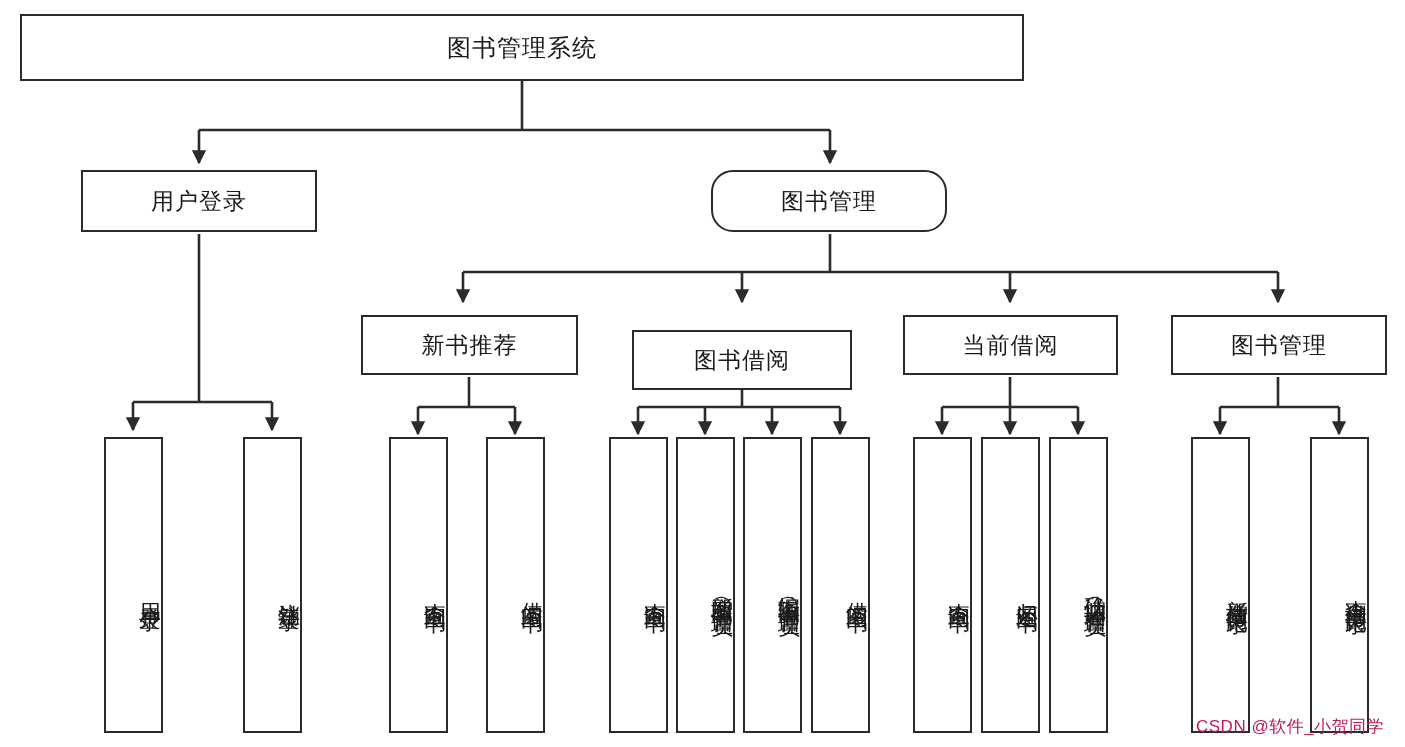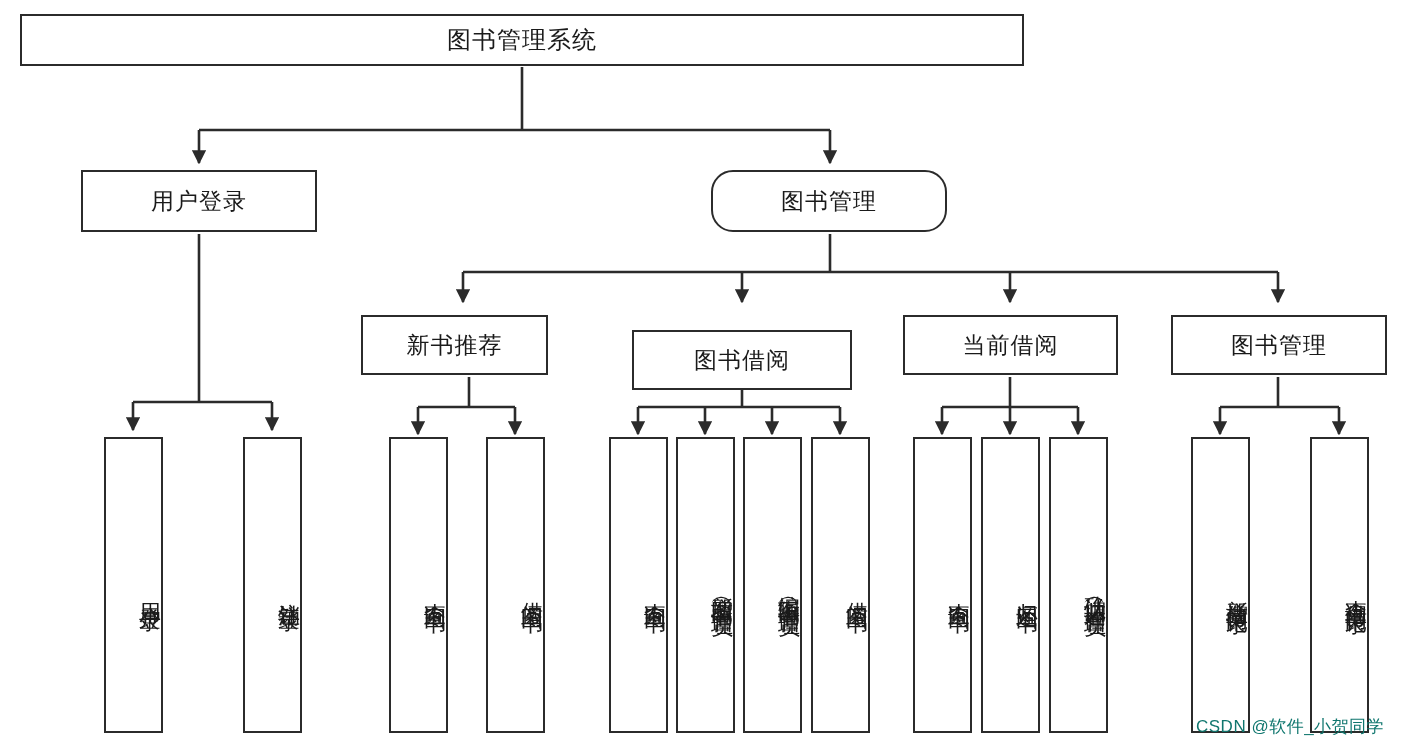--- a/index.html
+++ b/index.html
@@ -46,21 +46,21 @@
     justify-content: center;
   }
   .node.v span {
     writing-mode: vertical-rl;
     text-orientation: upright;
     display: block;
   }
   .watermark {
     position: absolute;
     font-size: 17px;
-    color: #0f766e;
+    color: #be185d;
     white-space: nowrap;
     letter-spacing: 0.5px;
     user-select: none;
   }
 </style>
 </head>
 <body>
 
 <div id="canvas">
 
@@ -107,32 +107,32 @@
       <path d="M 1010 407 L 1010 434" marker-end="url(#arrow)"></path>
       <path d="M 1078 407 L 1078 434" marker-end="url(#arrow)"></path>
 
       <path d="M 1278 377 L 1278 407"></path>
       <path d="M 1220 407 L 1339 407"></path>
       <path d="M 1220 407 L 1220 434" marker-end="url(#arrow)"></path>
       <path d="M 1339 407 L 1339 434" marker-end="url(#arrow)"></path>
     </g>
   </svg>
 
-  <div class="node h root" style="left:20px; top:14px; width:1004px; height:52px;">
+  <div class="node h root" style="left:20px; top:14px; width:1004px; height:67px;">
     <span>图书管理系统</span>
   </div>
 
   <div class="node h" style="left:81px; top:170px; width:236px; height:62px;">
     <span>用户登录</span>
   </div>
   <div class="node h" style="left:711px; top:170px; width:236px; height:62px;border-radius:22px;">
     <span>图书管理</span>
   </div>
 
-  <div class="node h" style="left:361px; top:315px; width:187px; height:60px;">
+  <div class="node h" style="left:361px; top:315px; width:217px; height:60px;">
     <span>新书推荐</span>
   </div>
   <div class="node h" style="left:632px; top:330px; width:220px; height:60px;">
     <span>图书借阅</span>
   </div>
   <div class="node h" style="left:903px; top:315px; width:215px; height:60px;justify-content:center;">
     <span>当前借阅</span>
   </div>
   <div class="node h" style="left:1171px; top:315px; width:216px; height:60px;">
     <span>图书管理</span>

